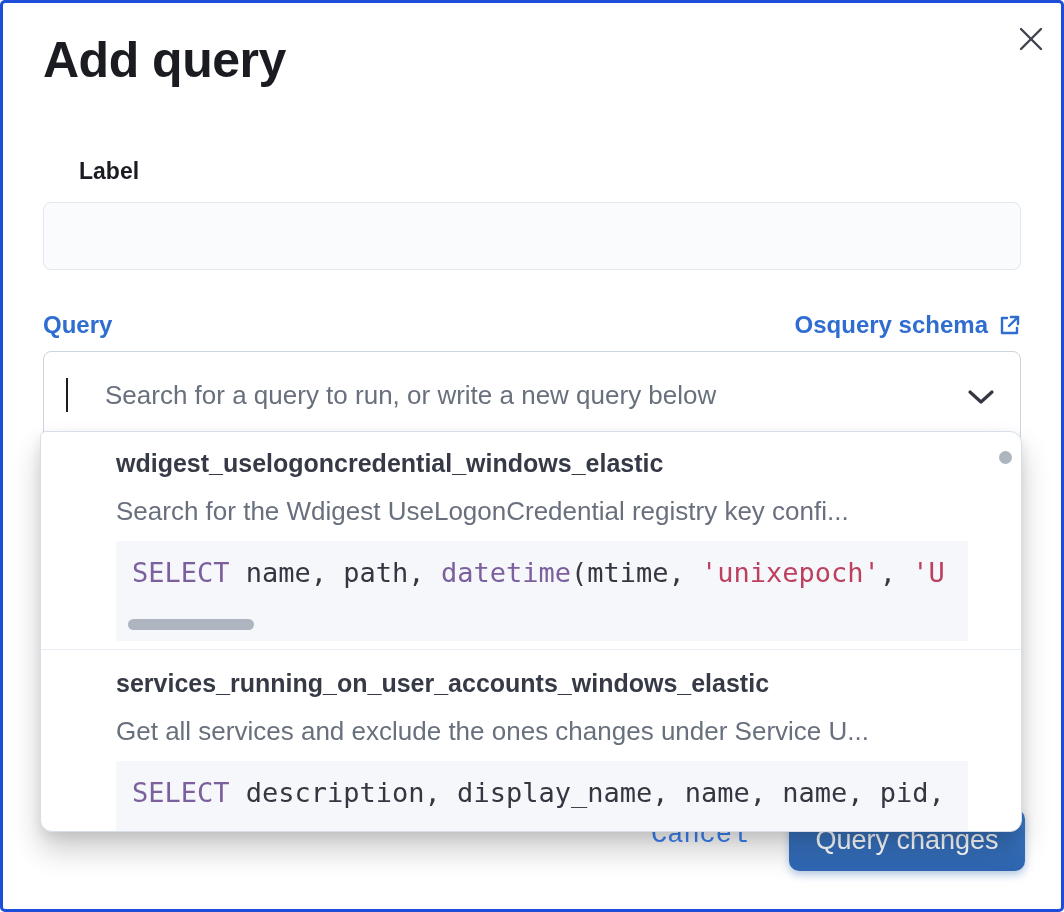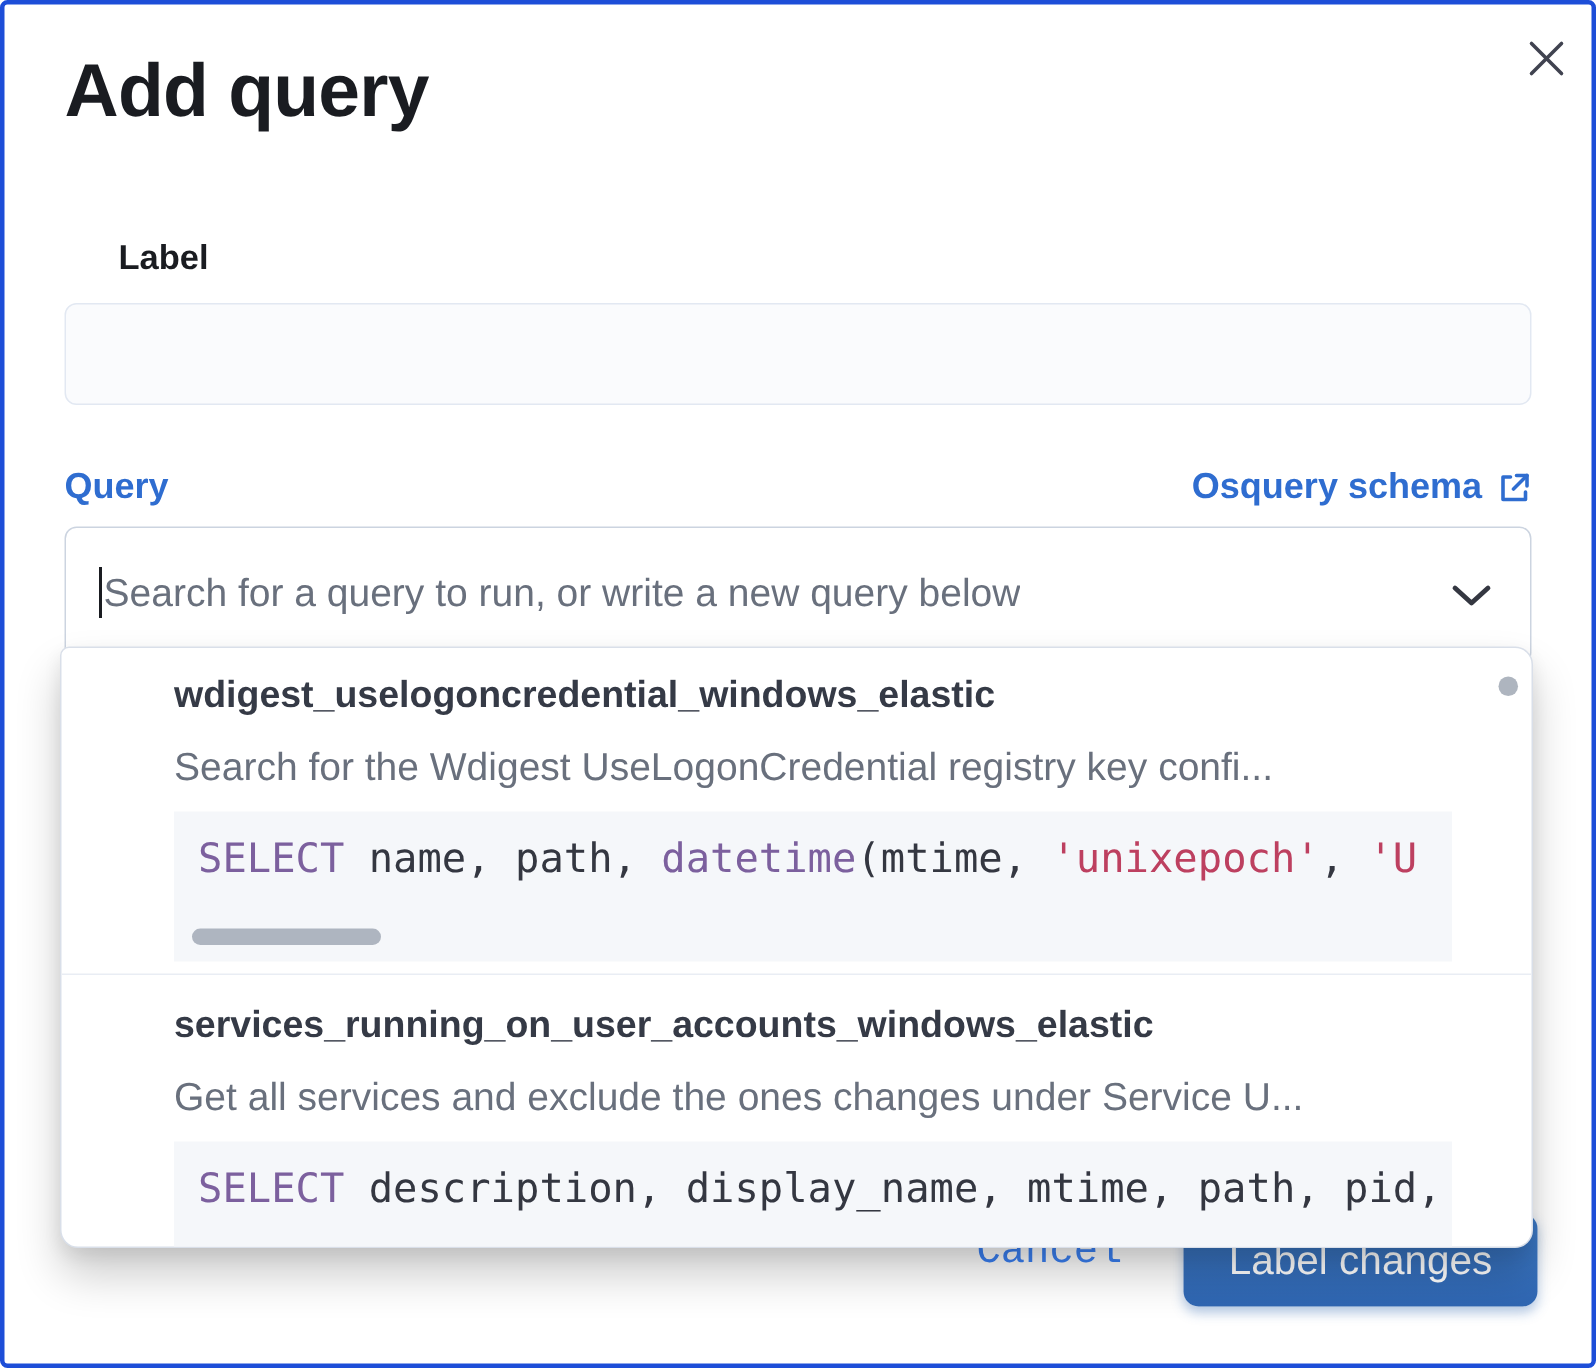--- a/index.html
+++ b/index.html
@@ -58,20 +58,21 @@
   
   .combobox {
     position:absolute; left:40px; top:348px;
     width:978px; height:92px;
     background:#ffffff;
     border:1px solid #ccd4e0;
     border-radius:8px;
     display:flex; align-items:center;
     padding:0 70px 4px 22px;
     z-index:4;
+    gap:36px;
   }
   .combobox::after {
     content:""; position:absolute; left:0; right:0; bottom:-1px;
     height:5px; background:#3268c2; border-radius:0 0 7px 7px;
   }
   .text-caret {
     width:2px; height:34px; background:#1a1c21; flex:0 0 auto;
   }
   .cb-placeholder {
     font-size:26px; color:#69707d; white-space:nowrap; overflow:hidden;
@@ -191,37 +192,37 @@
     <button class="cb-chevron" aria-label="Open list">
       <span style="line-height:0;">
         <svg width="30" height="18" viewBox="0 0 30 18">
           <polyline points="4,4 15,14 26,4" fill="none" stroke="#343741" stroke-width="3.2" stroke-linecap="round" stroke-linejoin="round"></polyline>
         </svg>
       </span>
     </button>
   </div>
 
   <button class="cancel-btn">Cancel</button>
-  <button class="save-btn">Label changes</button>
+  <button class="save-btn">Query changes</button>
 
   <div class="dropdown">
     <span class="scroll-dot"></span>
     <div class="dropdown-list">
   <div class="opt first">
     <div class="opt-title">wdigest_uselogoncredential_windows_elastic</div>
     <div class="opt-desc">Search for the Wdigest UseLogonCredential registry key confi...</div>
     <div class="code-block">
       <div class="code-line"><span class="tk-keyword">SELECT</span><span class="tk-plain"> name, path, </span><span class="tk-keyword">datetime</span><span class="tk-plain">(mtime, </span><span class="tk-string">'unixepoch'</span><span class="tk-plain">, </span><span class="tk-string">'U</span></div>
     <span class="hthumb"></span>
           </div>
   </div>
 <hr class="opt-divider">
   <div class="opt second">
     <div class="opt-title">services_running_on_user_accounts_windows_elastic</div>
     <div class="opt-desc">Get all services and exclude the ones changes under Service U...</div>
     <div class="code-block">
-      <div class="code-line"><span class="tk-keyword">SELECT</span><span class="tk-plain"> description, display_name, mtime, path, pid,</span></div>
+      <div class="code-line"><span class="tk-keyword">SELECT</span><span class="tk-plain"> description, display_name, name, name, pid,</span></div>
     </div>
   </div>
 </div>
   </div>
 
 </div>
 
 </body></html>

